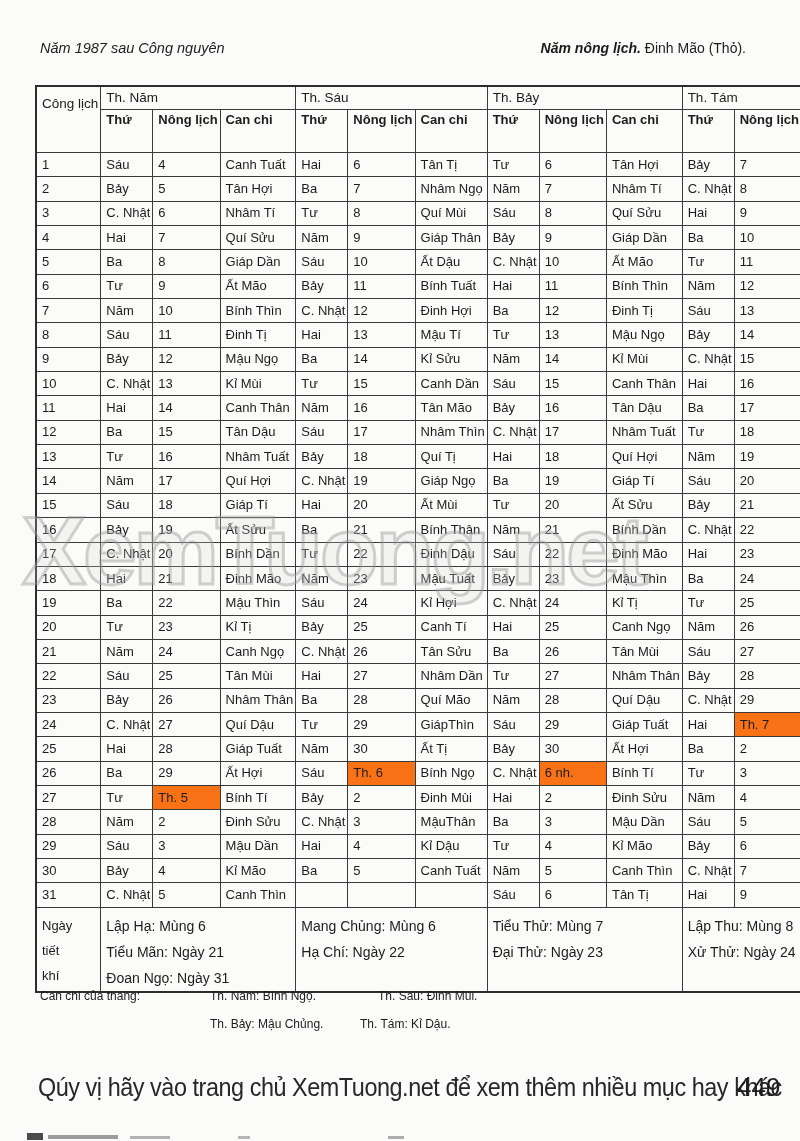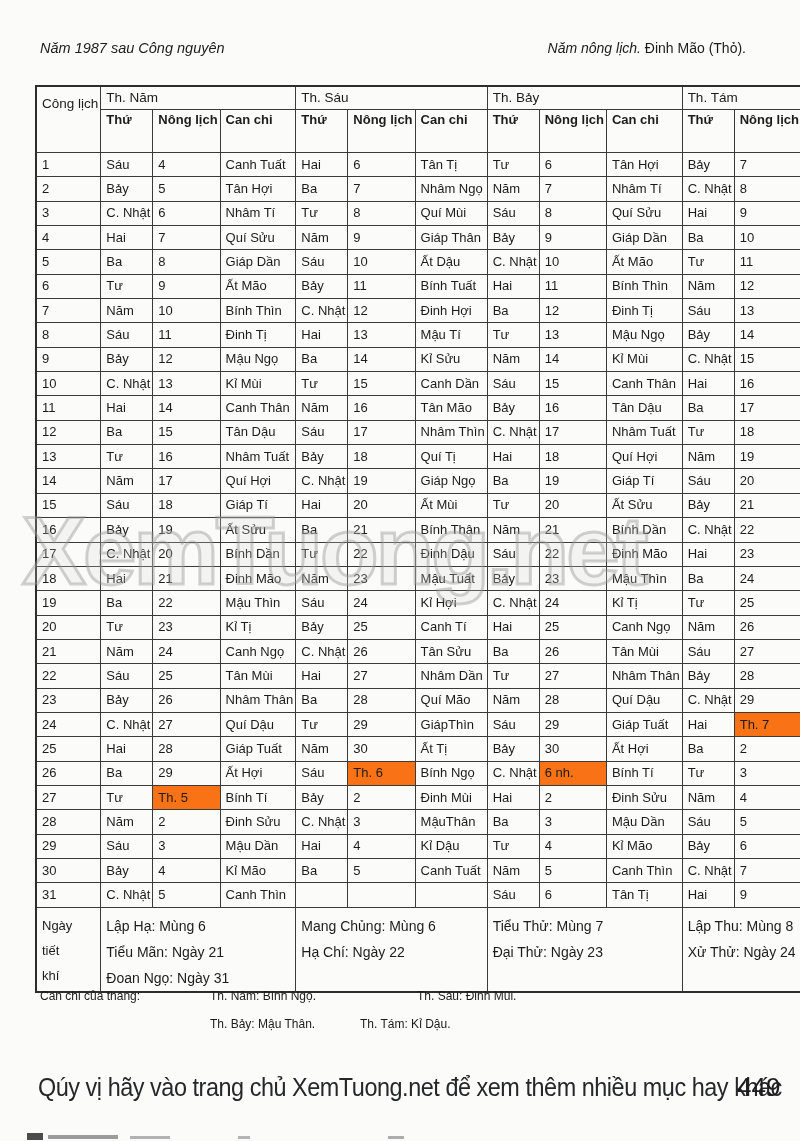--- a/index.html
+++ b/index.html
@@ -4,21 +4,21 @@
 <style>
   html,body{margin:0;padding:0;}
   .page{
     position:relative; width:800px; height:1141px;
     background:#fbfbf9; overflow:hidden;
     font-family:"Liberation Sans", sans-serif; color:#1c1c1c;
   }
   
   .hdr-left{position:absolute; left:40px; top:40px; font-size:14.5px; font-weight:normal; font-style:italic;}
   .hdr-right{position:absolute; right:54px; top:40px; font-size:14px; white-space:nowrap;}
-  .hdr-right .lbl{font-weight:normal; font-style:italic;}
+  .hdr-right .lbl{font-weight:bold; font-style:italic;}
   
   table.cal{
     position:absolute; left:35px; top:85px;
     border-collapse:collapse; table-layout:fixed;
     border:2px solid #2d2d2d;
   }
   table.cal td{
     border:1px solid #3a3a3a;
     font-size:13px; line-height:14px;
     padding:0 2px 0 5px;
@@ -597,22 +597,22 @@
             <div>Xử Thử: Ngày 24</div>
           </td>
         </tr>
       </tbody>
   </table>
 
   <div class="watermark">XemTuong.net</div>
 
   <div class="cct" style="left:40px; top:989px;">Can chi của tháng:</div>
   <div class="cct" style="left:210px; top:989px;">Th. Năm: Bính Ngọ.</div>
-  <div class="cct" style="left:378px; top:989px;margin-left:39px;">Th. Sáu: Đinh Mùi.</div>
-  <div class="cct" style="left:210px; top:1017px;">Th. Bảy: Mậu Thân.</div>
+  <div class="cct" style="left:378px; top:989px;">Th. Sáu: Đinh Mùi.</div>
+  <div class="cct" style="left:210px; top:1017px;">Th. Bảy: Mậu Chủng.</div>
   <div class="cct" style="left:360px; top:1017px;">Th. Tám: Kỉ Dậu.</div>
 
   <div class="promo"><span>Qúy vị hãy vào trang chủ </span><span>XemTuong.net</span><span> để xem thêm nhiều mục hay khác</span></div>
   <div class="pagenum">449</div>
 
   <div class="smudge" style="left:27px;  top:1133px; width:16px; height:7px; background:#4c4c4c;"></div>
   <div class="smudge" style="left:48px;  top:1135px; width:70px; height:4px; background:#9d9d9d;"></div>
   <div class="smudge" style="left:130px; top:1136px; width:40px; height:3px; background:#b2b2b2;"></div>
   <div class="smudge" style="left:238px; top:1136px; width:12px; height:3px; background:#b5b5b5;"></div>
   <div class="smudge" style="left:388px; top:1136px; width:16px; height:3px; background:#adadad;"></div>

